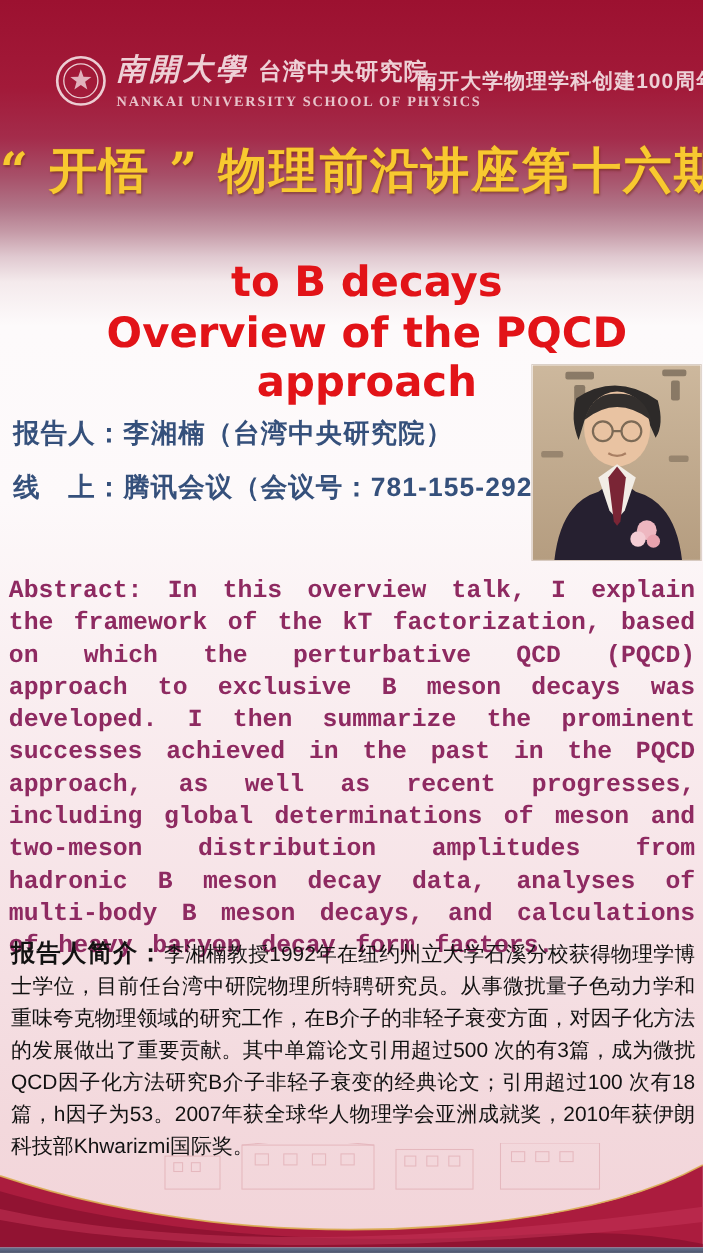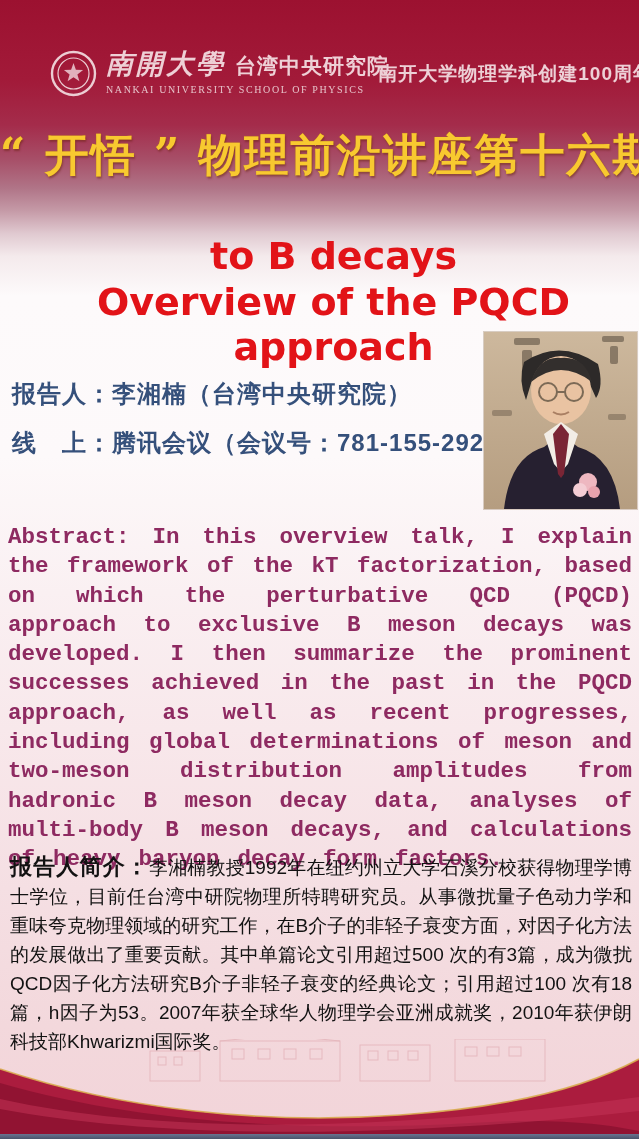--- a/index.html
+++ b/index.html
@@ -14,22 +14,22 @@
     padding-left:28px;
   }
   
   .hdr-row{position:absolute;top:50px;left:50px;display:flex;align-items:flex-start;}
   .seal{width:47px;height:47px;flex:0 0 auto;margin-right:9px;}
   .logo-texts{display:flex;flex-direction:column;}
   .logo-line1{display:flex;align-items:baseline;gap:9px;}
   .calli{font-family:"DejaVu Serif","Liberation Serif",serif;font-style:italic;
     font-weight:bold;font-size:27px;color:#eed0d6;letter-spacing:3px;line-height:1;}
   .dept-cn{font-size:21px;font-weight:bold;color:#eed0d6;line-height:1.15;letter-spacing:1px;}
-  .dept-en{font-family:"Liberation Serif","DejaVu Serif",serif;font-size:10px;
-    font-weight:normal;color:#e7c3ca;letter-spacing:1.6px;margin-top:6px;white-space:nowrap;}
+  .dept-en{font-family:"Liberation Serif","DejaVu Serif",serif;font-size:13px;
+    font-weight:bold;color:#e7c3ca;letter-spacing:1.6px;margin-top:6px;white-space:nowrap;}
   .anniv{position:absolute;top:61px;right:14px;font-size:19px;font-weight:bold;
     color:#edd0d6;letter-spacing:1px;margin-left:48px;}
   
   .banner{position:absolute;top:126px;left:0;width:100%;text-align:left;
     font-family:"DejaVu Serif","Liberation Serif",serif;font-weight:bold;
     font-size:44px;color:#f8c930;letter-spacing:2px;
     text-shadow:1px 2px 2px rgba(100,30,10,.45), 0 0 1px #c98f10;}
   
   .title{position:absolute;top:234px;left:0;width:100%;text-align:center;
     font-family:"DejaVu Sans","Liberation Sans",sans-serif;font-weight:bold;

